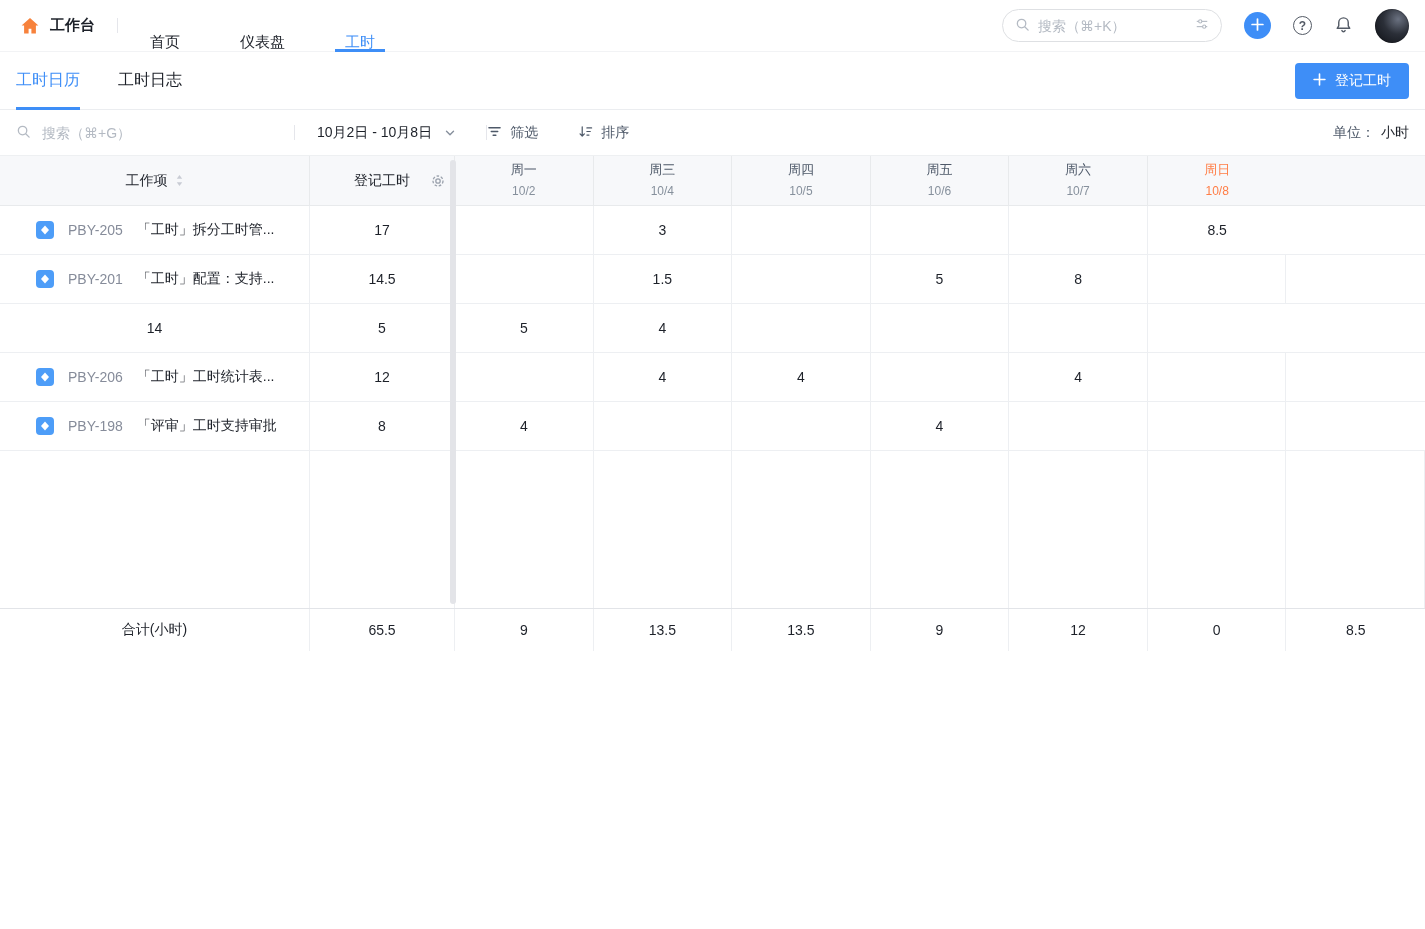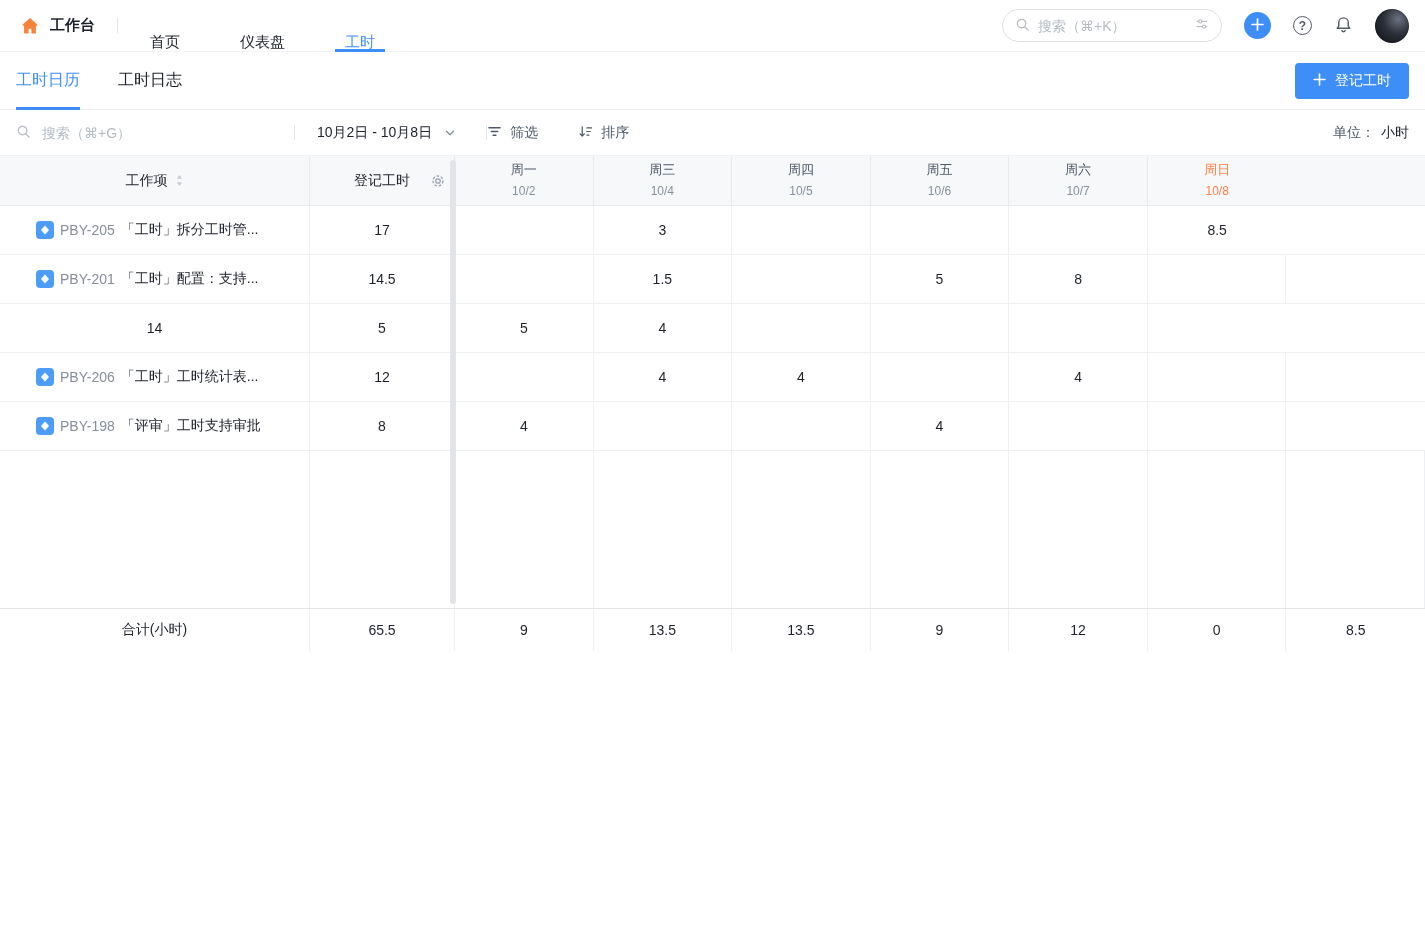--- a/index.html
+++ b/index.html
@@ -57,21 +57,21 @@
 
   .thead { height:50px; flex:0 0 50px; background:#f7f8fa; border-bottom:1px solid #e8eaec; }
   .thead .cell { border-right-color:#e8eaec; font-size:14px; color:#1d2129; gap:7px; position:relative; }
   .day-h { flex-direction:column; gap:2px; }
   .day-h .dname { font-size:13px; color:#4e5969; line-height:1.1; }
   .day-h .ddate { font-size:12px; color:#86909c; line-height:1.1; }
   .day-h.today .dname, .day-h.today .ddate { color:var(--today,#FF7D45); }
   .gear { position:absolute; right:8px; top:50%; transform:translateY(-50%); display:flex; cursor:pointer; }
 
   .trow { height:49px; flex:0 0 49px; border-bottom:1px solid #edeff2; }
-  .c-item { justify-content:flex-start; padding:0 25px 0 36px; gap:6px; overflow:hidden; }
+  .c-item { justify-content:flex-start; padding:0 25px 0 36px; gap:14px; overflow:hidden; }
   .task-icon { flex:0 0 18px; display:flex; }
   .key { color:#868c9a; flex:0 0 auto; }
   .title { color:#1d2129; white-space:nowrap; overflow:hidden; }
   .num { font-size:14px; color:#1d2129; }
 
   .filler { flex:1; min-height:0; }
   .filler .cell { border-right:1px solid #edeff2; }
 
   .tfoot { height:43px; flex:0 0 43px; border-top:1px solid #e2e4e8; background:#fff; }
   .tfoot .cell { font-weight:500; color:#1d2129; }

